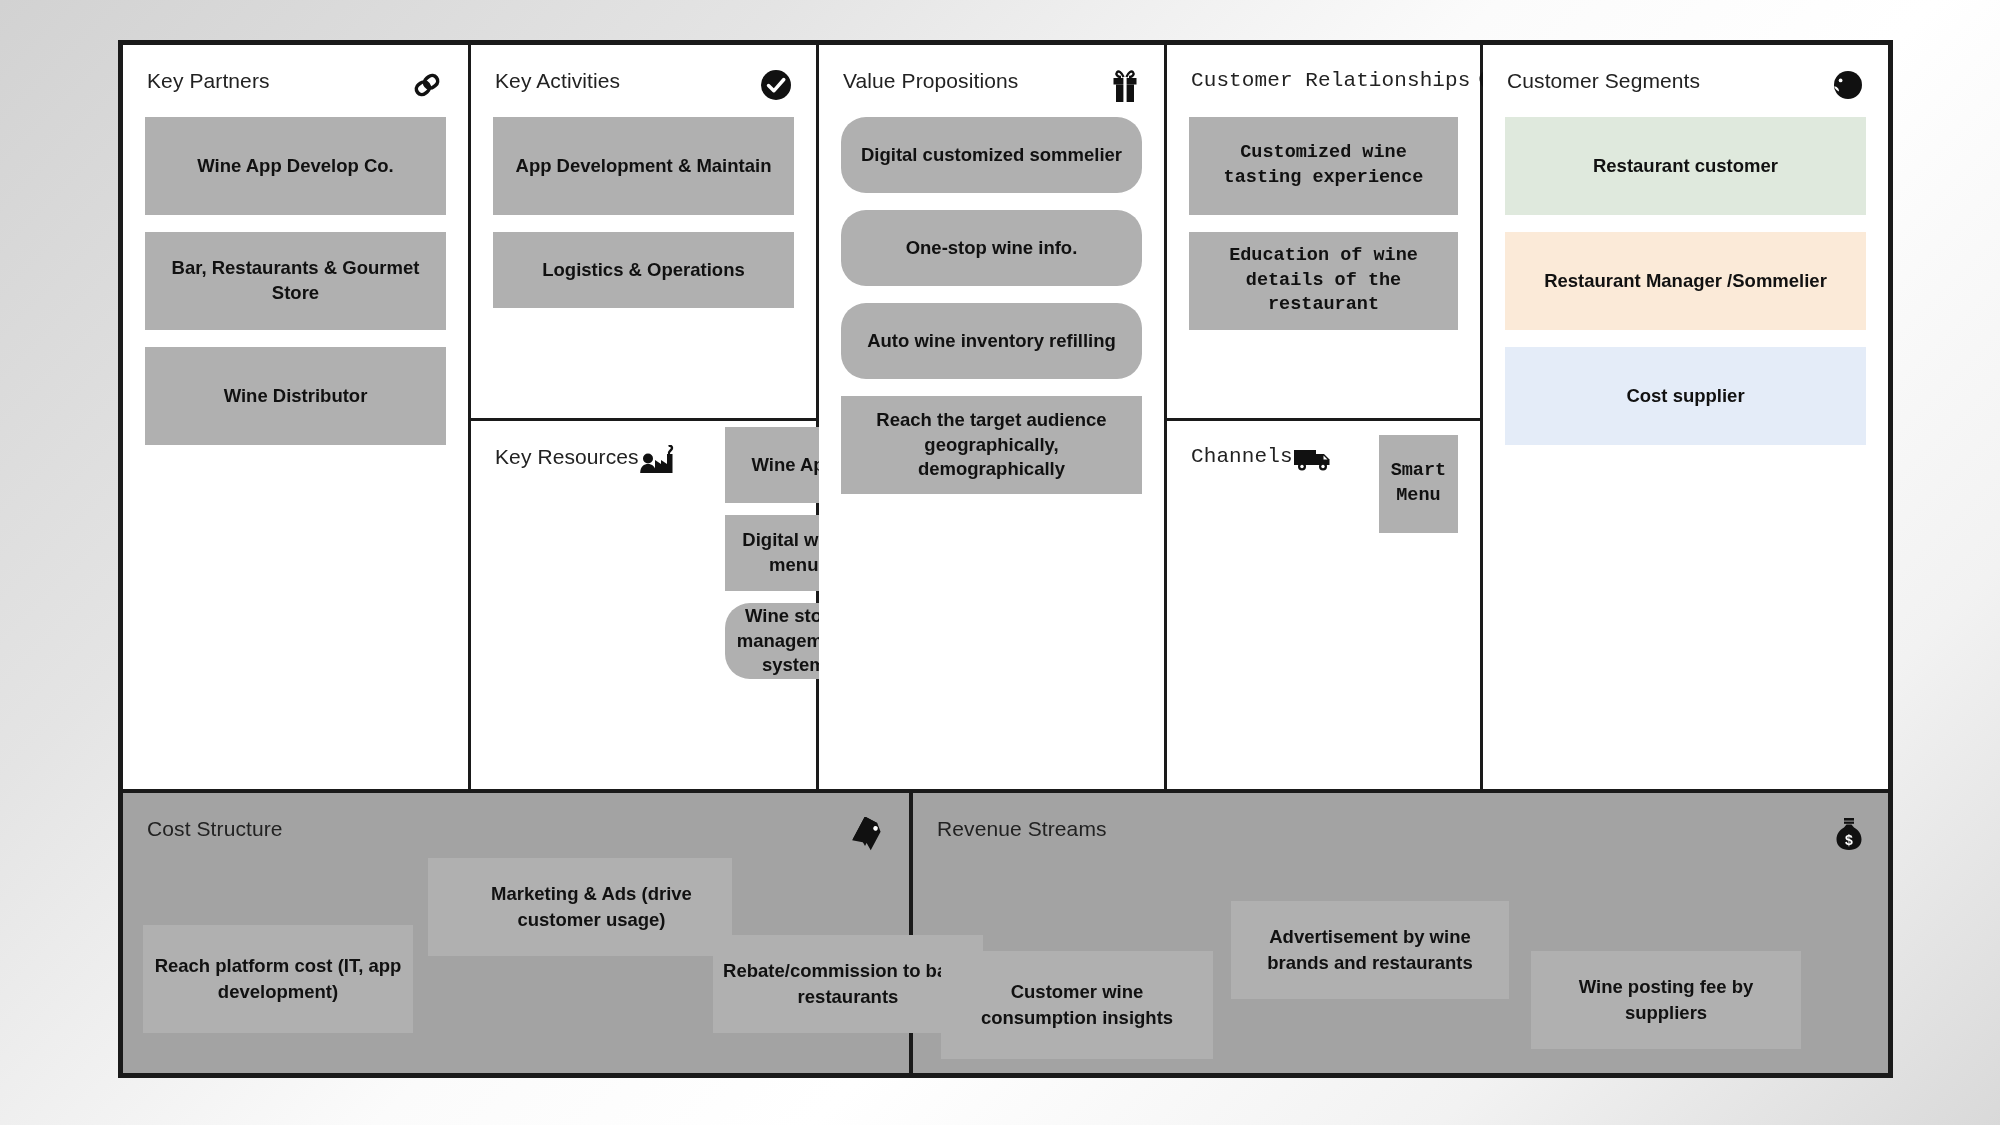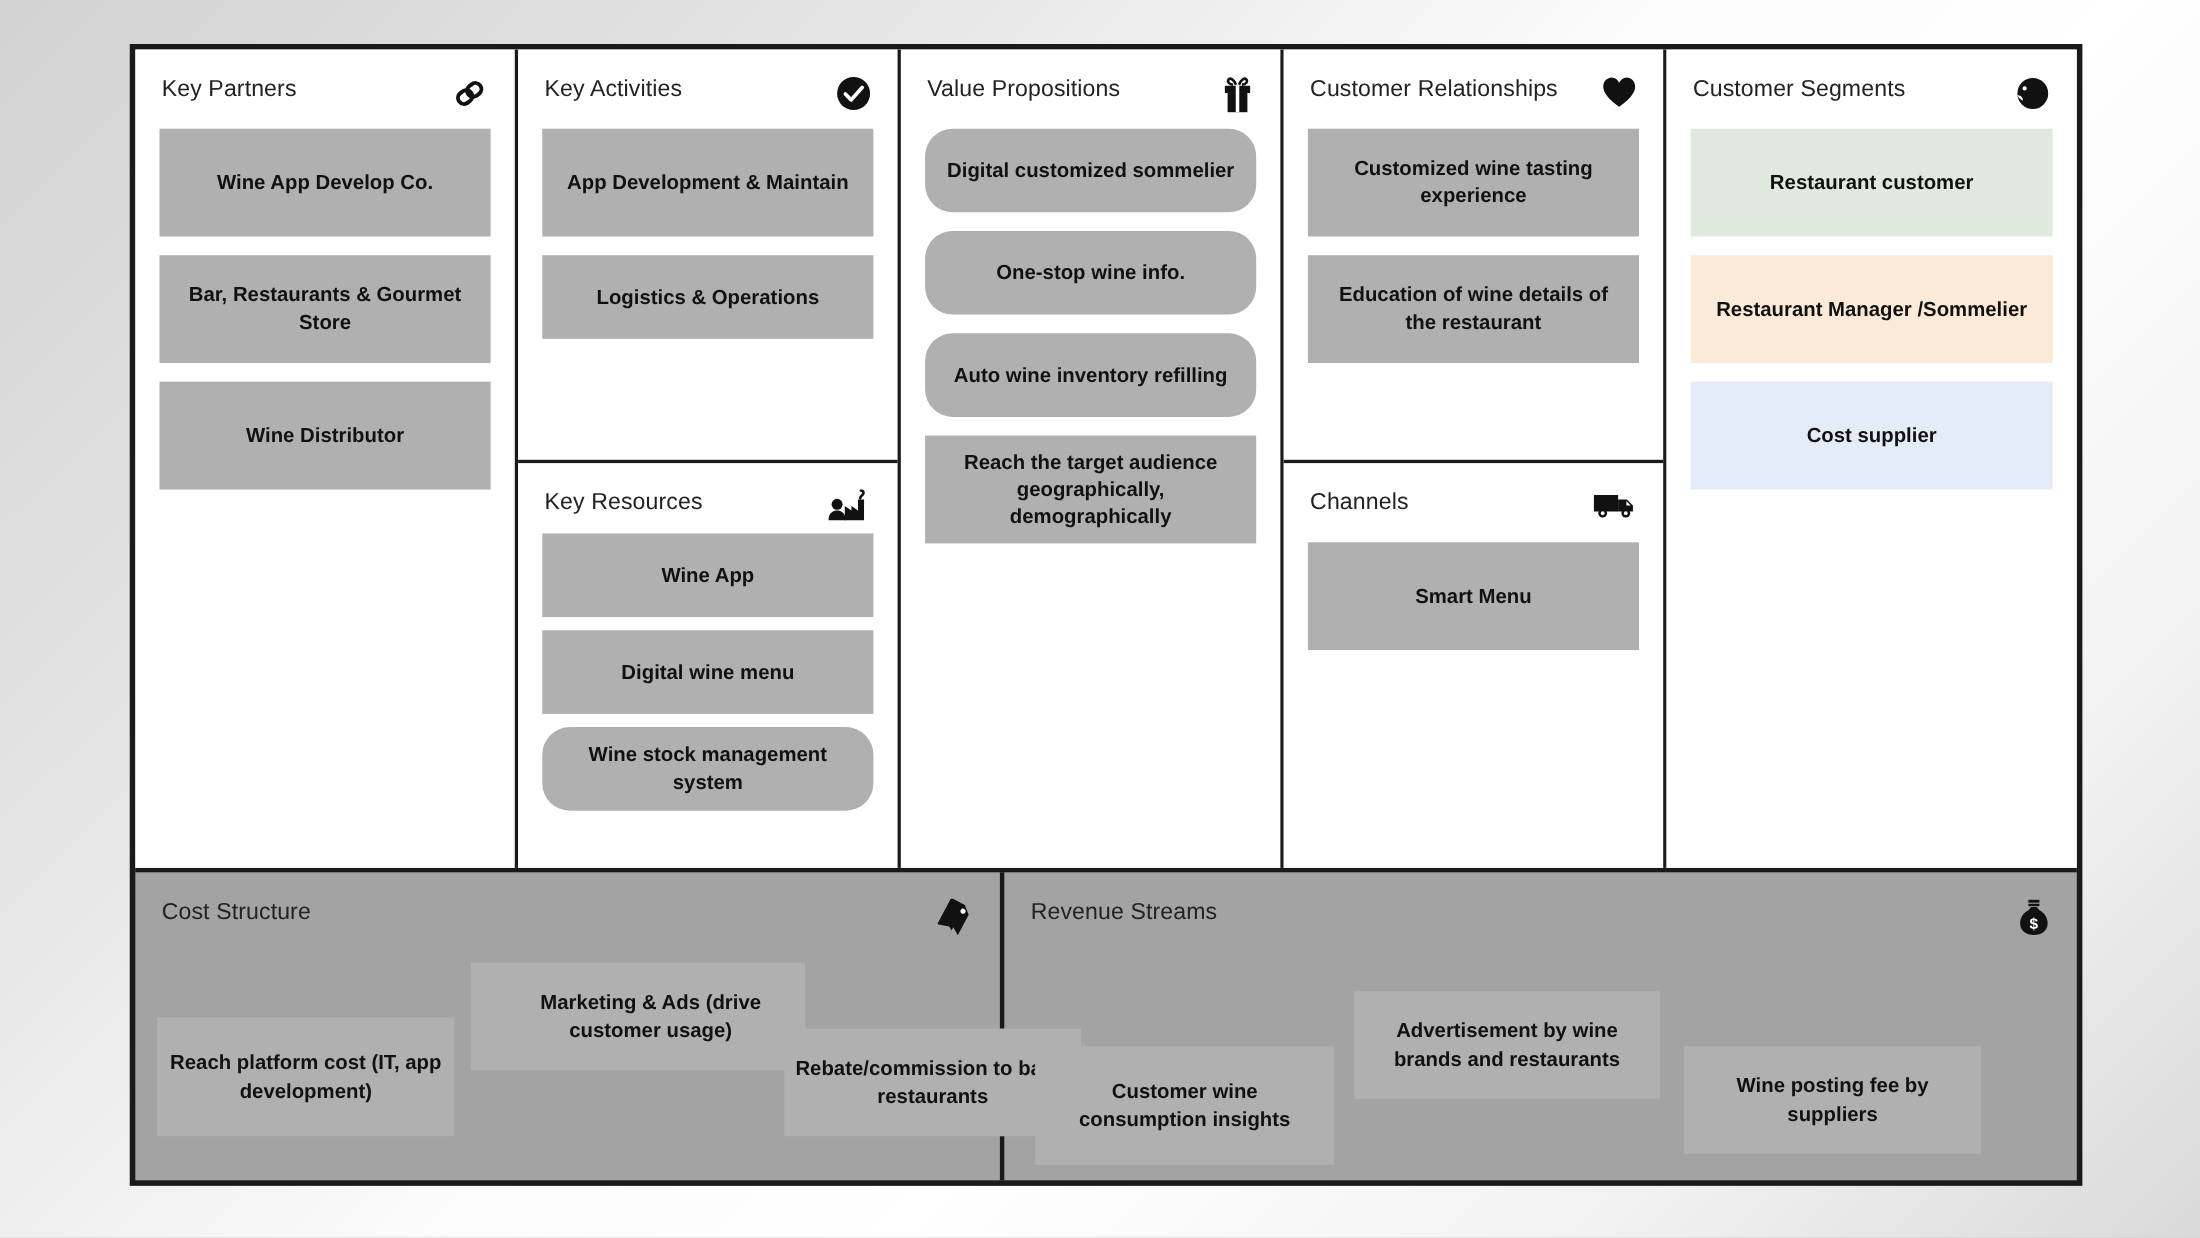--- a/index.html
+++ b/index.html
@@ -41,28 +41,28 @@
     position: relative;
     background: #ffffff;
     display: flex;
     flex-direction: column;
   }
 
   .col-partners      { width: 348px; border-right: 3px solid #1a1a1a; }
   .col-act-res       { width: 348px; border-right: 3px solid #1a1a1a;
                        display: flex; flex-direction: column; }
   .col-value         { width: 348px; border-right: 3px solid #1a1a1a; }
-  .col-rel-chan      { width: 348px; border-right: 3px solid #1a1a1a;
-                       display: flex; flex-direction: column; }
+  .col-rel-chan      { width: 316px; border-right: 3px solid #1a1a1a;
+                       display: flex; flex-direction: column; font-family: Liberation Mono, monospace; }
   .col-segments      { flex: 1; }
 
   
   .half-top    { height: 376px; border-bottom: 3px solid #1a1a1a; position: relative;
                  display: flex; flex-direction: column; }
-  .half-bottom { flex: 1; position: relative; display: flex; flex-direction: column; }
+  .half-bottom { flex: 1; position: relative; display: flex; flex-direction: row; }
 
   
   .block-head {
     display: flex;
     align-items: flex-start;
     justify-content: space-between;
     padding: 24px 24px 0 24px;
     height: 58px;
     flex: none;
   }
@@ -142,21 +142,21 @@
     line-height: 1.38;
     text-align: center;
     display: flex;
     align-items: center;
     justify-content: center;
     padding: 6px 10px;
   }
 
   
   .cost-c1 { left: 20px;  top: 74px;  width: 270px; height: 108px; }
-  .cost-c2 { left: 305px; top: 24px;  width: 304px; height: 98px; padding-left: 33px;  }
+  .cost-c2 { left: 305px; top: 7px;  width: 304px; height: 98px; padding-left: 33px;  }
   .cost-c3 { left: 590px; top: 84px;  width: 270px; height: 98px;  }
 
   
   .rev-c1  { left: 28px;  top: 84px;  width: 272px; height: 108px; }
   .rev-c2  { left: 318px; top: 34px;  width: 278px; height: 98px;  }
   .rev-c3  { left: 618px; top: 84px;  width: 270px; height: 98px;  }
 </style>
 </head>
 <body>
 

